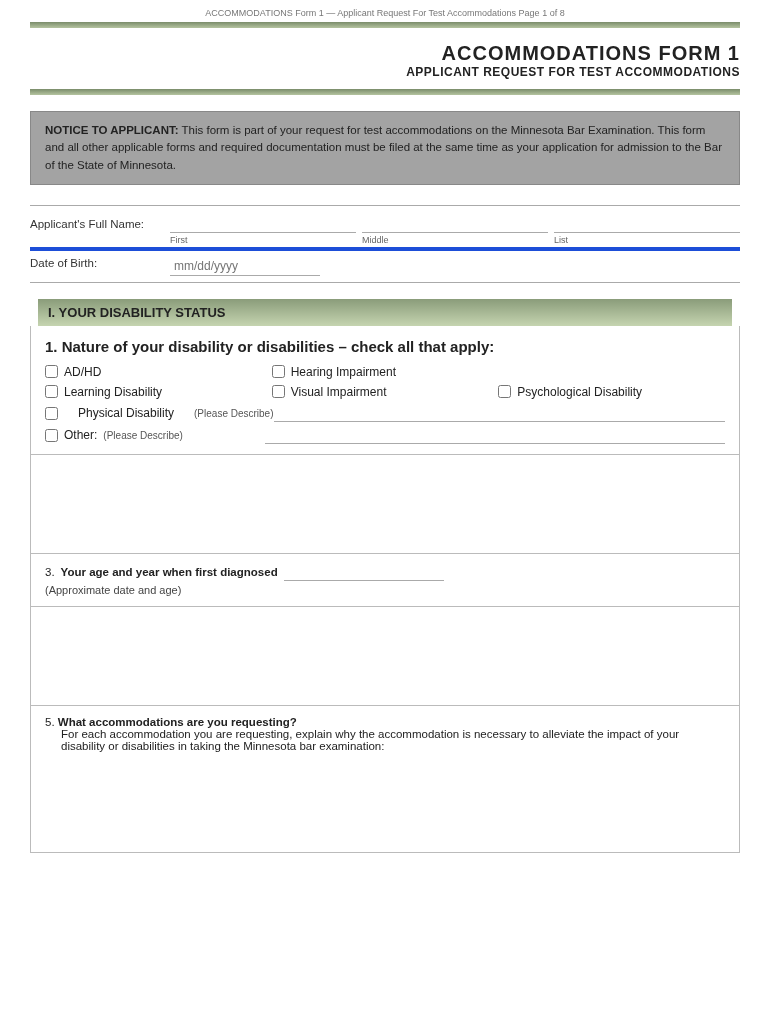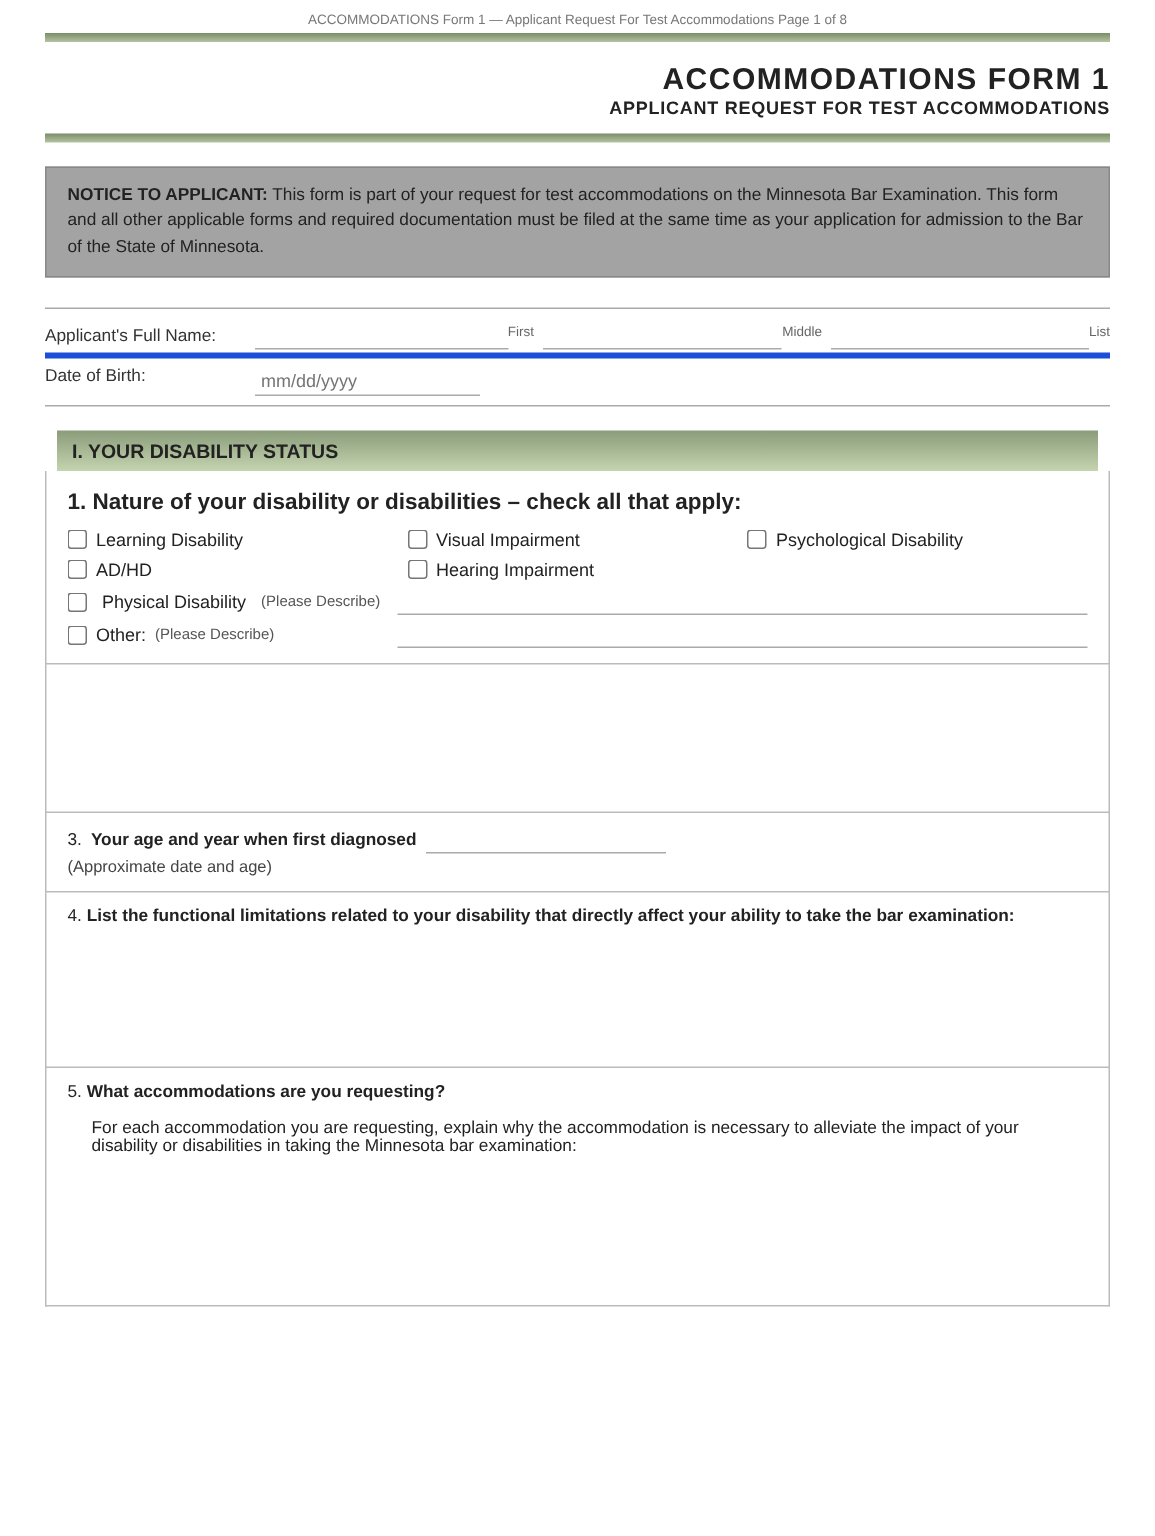--- a/index.html
+++ b/index.html
@@ -72,21 +72,21 @@
       padding-top: 4px;
       color: #333;
     }
     .name-fields {
       display: flex;
       flex: 1;
       gap: 6px;
     }
     .name-field-group {
       display: flex;
-      flex-direction: row;
+      flex-direction: column;
       flex: 1;
     }
     .name-field-group input {
       border: none;
       border-bottom: 1px solid #aaa;
       font-size: 12px;
       padding: 2px 4px;
       outline: none;
       width: 100%;
       background: transparent;
@@ -201,46 +201,46 @@
 </div>
 
 <div style="margin: 0 30px; border: 1px solid #bbb; border-top: none; padding: 12px 14px 10px;">
   <div class="question-label">
     <strong>1. Nature of your disability or disabilities – check all that apply:</strong>
   </div>
 
   <div style="display:flex; align-items:center; margin-bottom:6px;">
     <div style="flex:1; display:flex; align-items:center; gap:6px;">
       <input type="checkbox" style="width: 13px; height: 13px; flex-shrink: 0;">
+      <span>AD/HD</span>
+    </div>
+    <div style="flex:1; display:flex; align-items:center; gap:6px;">
+      <input type="checkbox" style="width: 13px; height: 13px; flex-shrink: 0;">
+      <span>Hearing Impairment</span>
+    </div>
+    <div style="flex:1;"></div>
+  </div>
+
+  <div style="display:flex; align-items:center; margin-bottom:6px;">
+    <div style="flex:1; display:flex; align-items:center; gap:6px;">
+      <input type="checkbox" style="width: 13px; height: 13px; flex-shrink: 0;">
       <span>Learning Disability</span>
     </div>
     <div style="flex:1; display:flex; align-items:center; gap:6px;">
       <input type="checkbox" style="width: 13px; height: 13px; flex-shrink: 0;">
       <span>Visual Impairment</span>
     </div>
     <div style="flex:1; display:flex; align-items:center; gap:6px;">
       <input type="checkbox" style="width: 13px; height: 13px; flex-shrink: 0;">
       <span>Psychological Disability</span>
     </div>
   </div>
 
-  <div style="display:flex; align-items:center; margin-bottom:6px;">
-    <div style="flex:1; display:flex; align-items:center; gap:6px;">
-      <input type="checkbox" style="width: 13px; height: 13px; flex-shrink: 0;">
-      <span>AD/HD</span>
-    </div>
-    <div style="flex:1; display:flex; align-items:center; gap:6px;">
-      <input type="checkbox" style="width: 13px; height: 13px; flex-shrink: 0;">
-      <span>Hearing Impairment</span>
-    </div>
-    <div style="flex:1;"></div>
-  </div>
-
   <div style="display:flex; align-items:center; margin-bottom:5px;">
-    <div style="display:flex; align-items:center; gap:10px; min-width:220px;">
+    <div style="display:flex; align-items:center; gap:20px; min-width:220px;">
       <input type="checkbox" style="width: 13px; height: 13px; flex-shrink: 0;">
       <span>Physical Disability</span>
       <span style="font-size:10px; color:#555;">(Please Describe)</span>
     </div>
     <input type="text" style="flex: 1 1 0%; border-top: none; border-right: none; border-left: none; border-image: initial; border-bottom: 1px solid rgb(170, 170, 170); font-size: 11.5px; outline: none; background: transparent; padding: 2px 4px;">
   </div>
 
   <div style="display:flex; align-items:center;">
     <div style="display:flex; align-items:center; gap:6px; min-width:220px;">
       <input type="checkbox" style="width: 13px; height: 13px; flex-shrink: 0;">
@@ -258,25 +258,22 @@
 <div style="margin: 0 30px; border: 1px solid #bbb; border-top: none; padding: 10px 14px;">
   <div style="display:flex; align-items:center; gap:6px; font-size:11.5px; flex-wrap:wrap;">
     <span>3.</span>
     <strong>Your age and year when first diagnosed</strong>
     <input type="text" style="border-top: none; border-right: none; border-left: none; border-image: initial; border-bottom: 1px solid rgb(170, 170, 170); font-size: 11.5px; outline: none; background: transparent; padding: 2px 4px; width: 160px;">
   </div>
   <div class="sub-note" style="margin-top:3px;">(Approximate date and age)</div>
 </div>
 
 <div style="margin: 0 30px; border: 1px solid #bbb; border-top: none; padding: 10px 14px;">
-  <div style="font-size:11.5px; margin-bottom:6px;">
-    <span>4. </span><strong>List the functional limitations related to your disability that directly affect your ability to take the bar examination:</strong>
-  </div>
   <textarea class="textarea-field" style="min-height: 75px; width: 100%;"></textarea>
 </div>
 
 <div style="margin: 0 30px; border: 1px solid #bbb; border-top: none; padding: 10px 14px 16px;">
-  <div style="font-size:11.5px; margin-bottom:12px;">
+  <div style="font-size:11.5px; margin-bottom:0;">
     <span>5. </span><strong>What accommodations are you requesting?</strong>
   </div>
   <div style="font-size:11.5px; margin-bottom:6px; padding-left:16px;">For each accommodation you are requesting, explain why the accommodation is necessary to alleviate the impact of your disability or disabilities in taking the Minnesota bar examination:</div>
   <textarea class="textarea-field" style="min-height: 75px; width: 100%;"></textarea>
 </div>
 
 </body></html>

